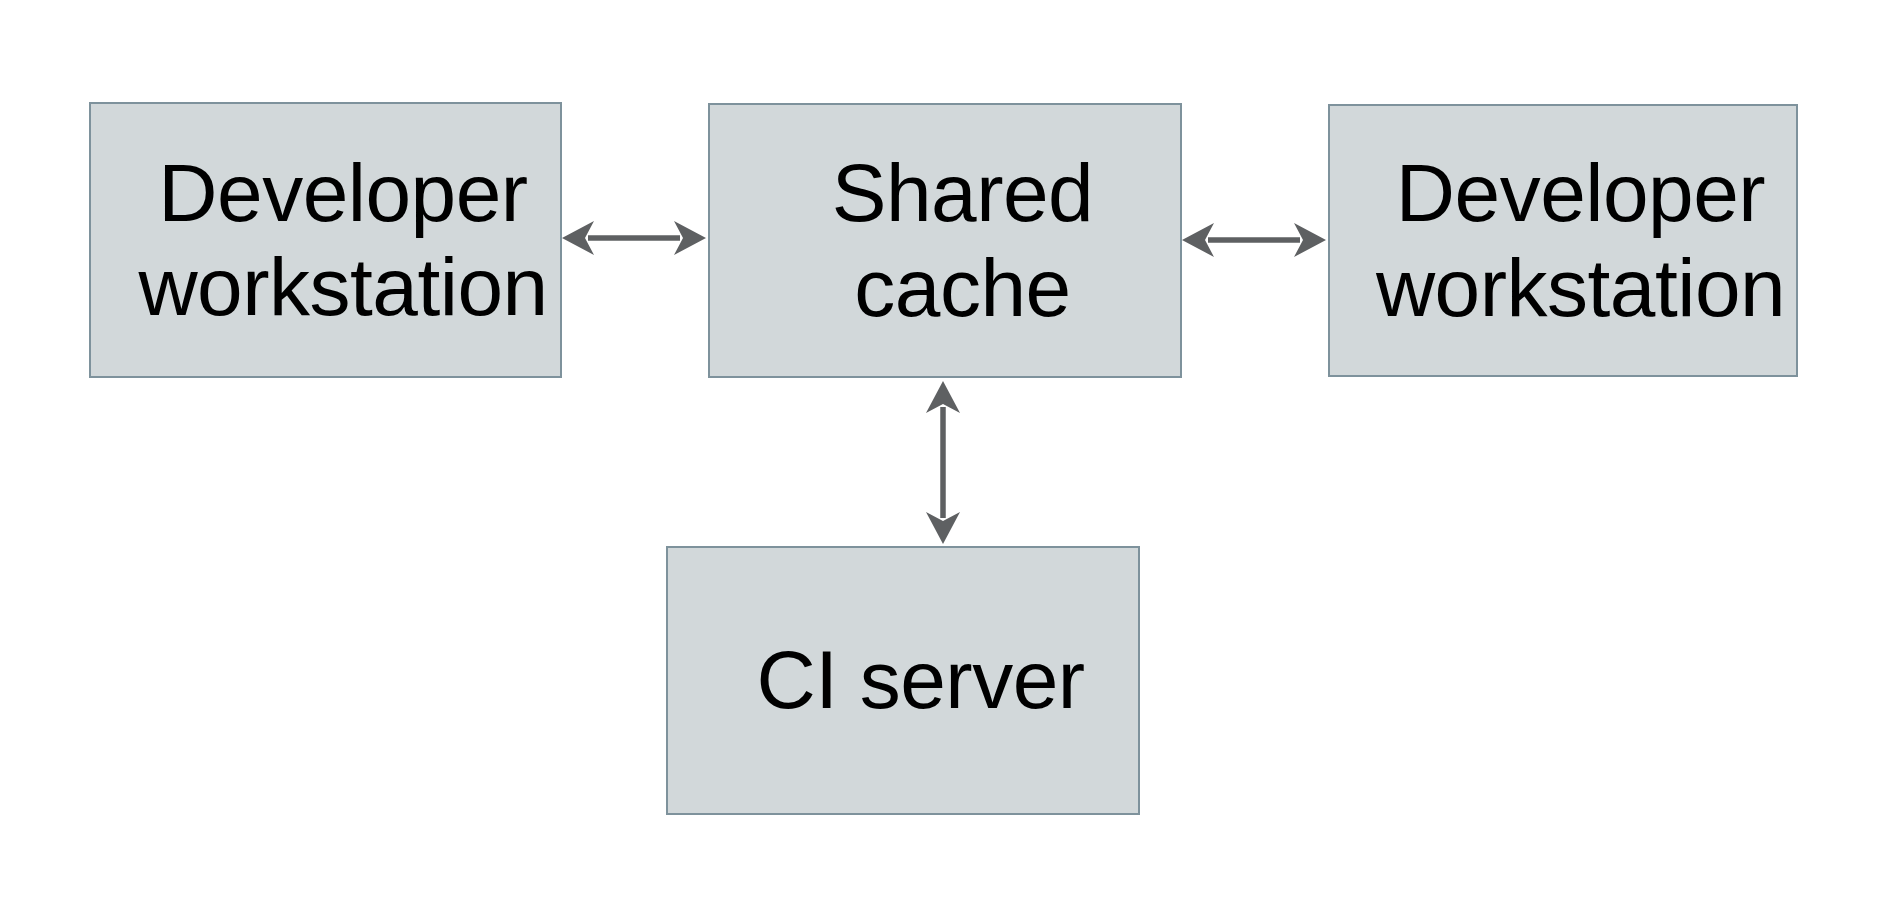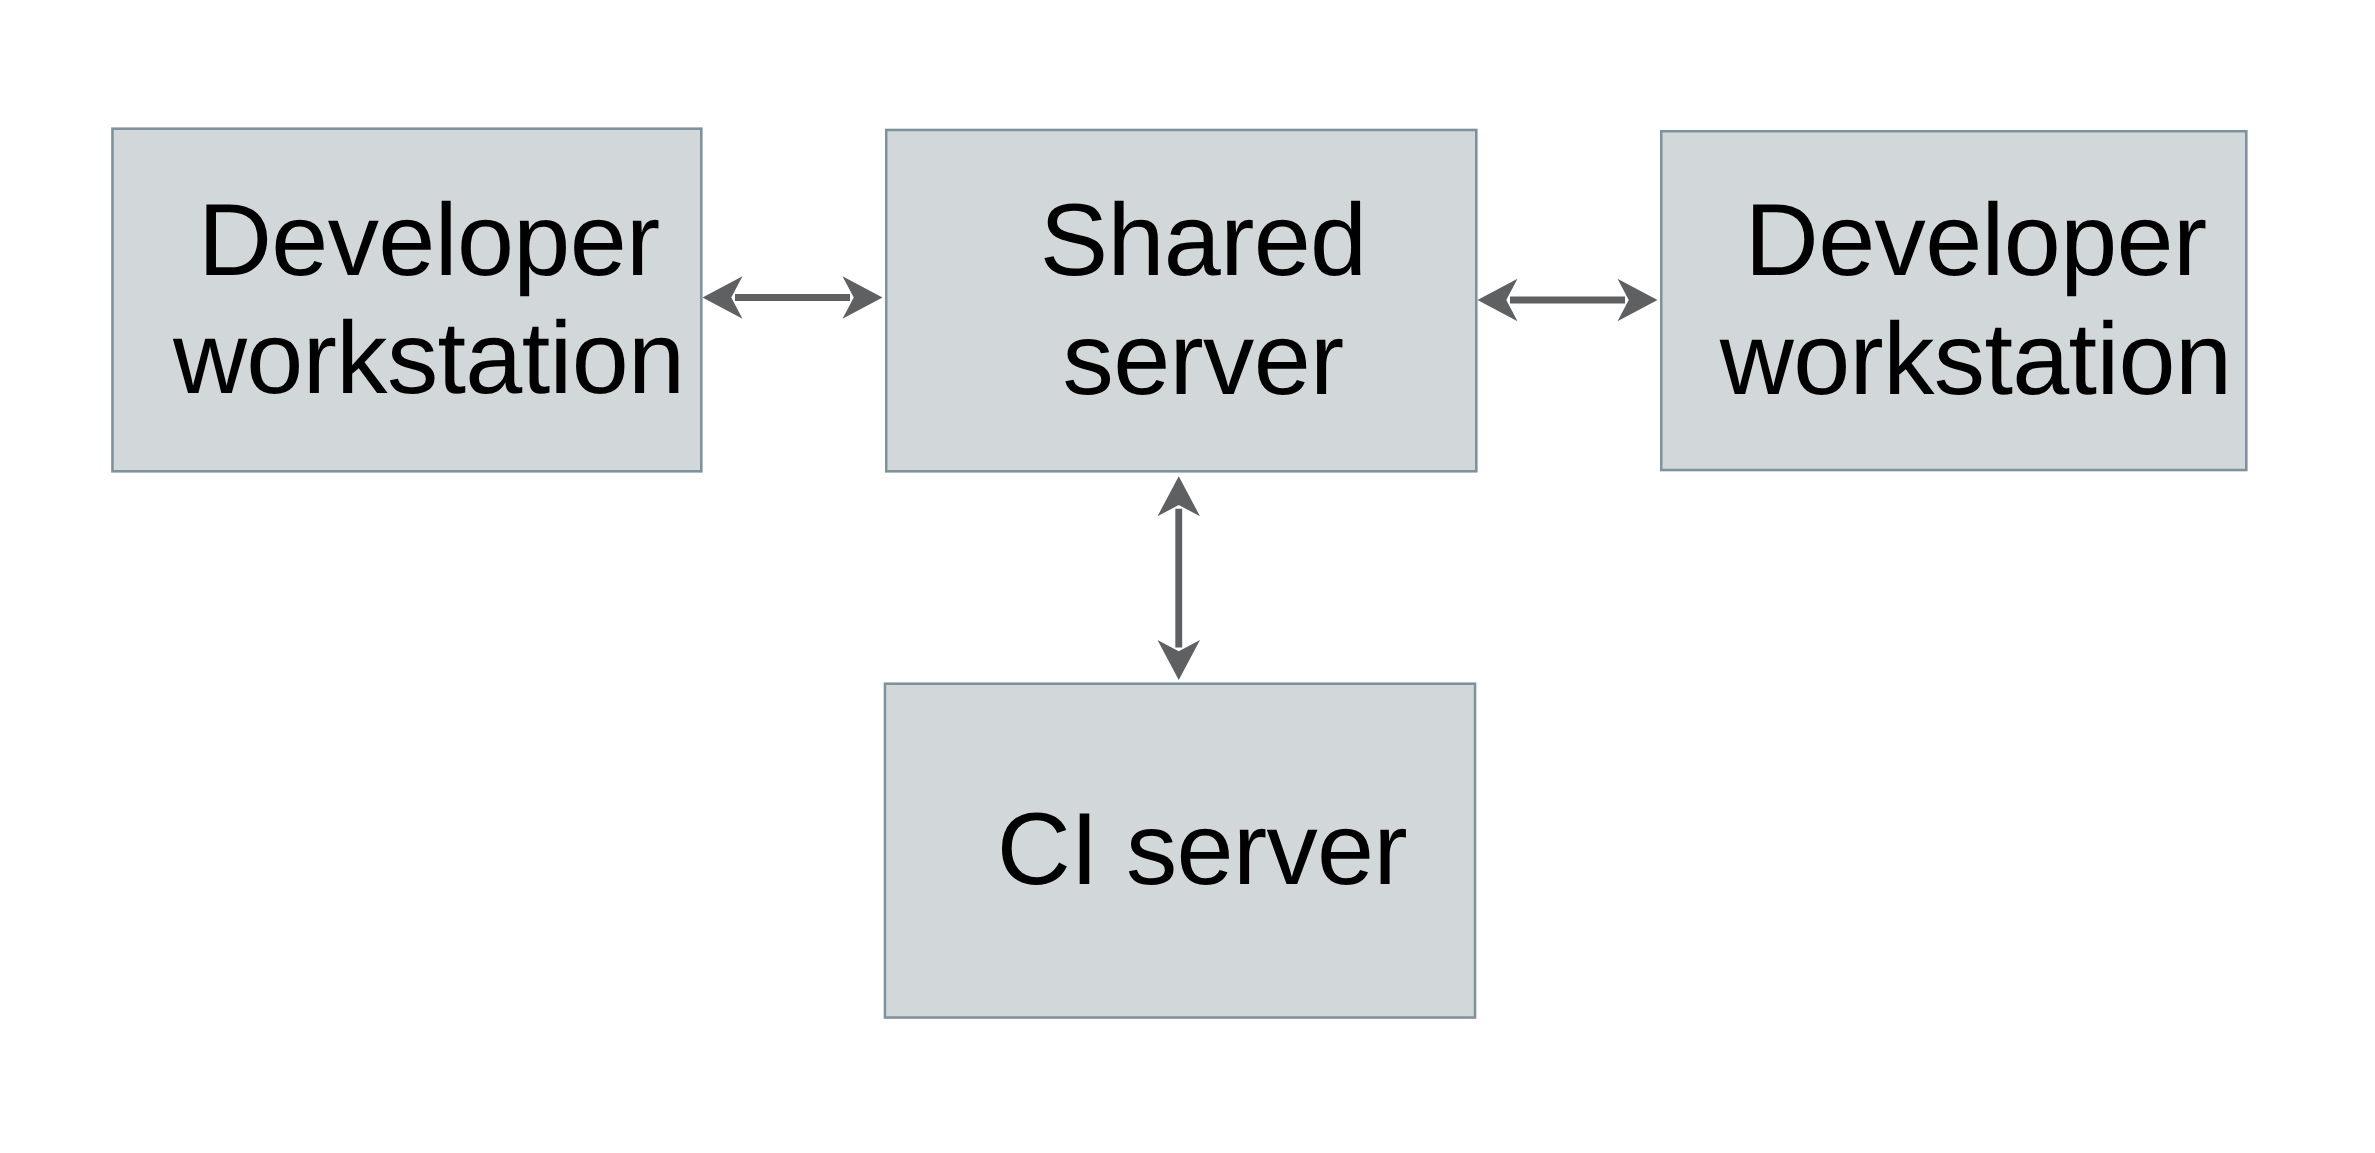--- a/index.html
+++ b/index.html
@@ -34,21 +34,21 @@
     font-size: 82px;
     line-height: 1.15;
     color: var(--color-text);
     text-align: center;
     white-space: pre-line;
     letter-spacing: -0.5px;
   }
   .node-dev-left   { left: 89px;  top: 102px; width: 473px; height: 276px; }
   .node-cache      { left: 708px; top: 103px; width: 474px; height: 275px; }
   .node-dev-right  { left: 1328px; top: 104px; width: 470px; height: 273px; }
-  .node-ci         { left: 707px; top: 546px; width: 474px; height: 269px; }
+  .node-ci         { left: 666px; top: 546px; width: 474px; height: 269px; }
 
   .arrow { position: absolute; display: block; }
   .arrow-left     { left: 560px;  top: 216px; }
   .arrow-right    { left: 1180px; top: 218px; }
   .arrow-vertical { left: 921px;  top: 379px; }
 
   .arrow-shaft {
     stroke: var(--color-arrow);
     stroke-width: 5.5;
     fill: none;
@@ -63,21 +63,21 @@
 
 <div class="canvas">
 
   <div class="node node-dev-left">
     <span class="node-label">Developer
 workstation</span>
   </div>
 
   <div class="node node-cache">
     <span class="node-label">Shared
-server</span>
+cache</span>
   </div>
 
   <div class="node node-dev-right">
     <span class="node-label">Developer
 workstation</span>
   </div>
 
   <div class="node node-ci">
     <span class="node-label">CI server</span>
   </div>

